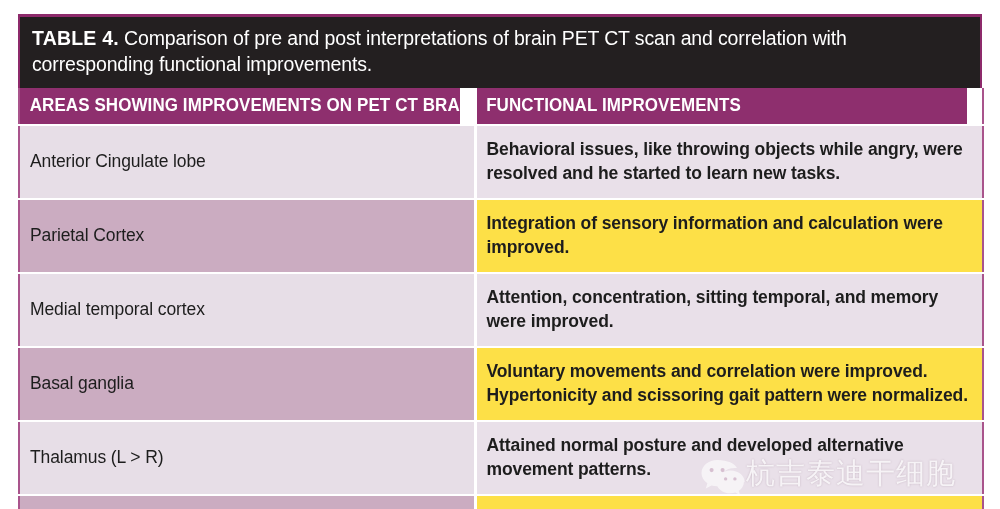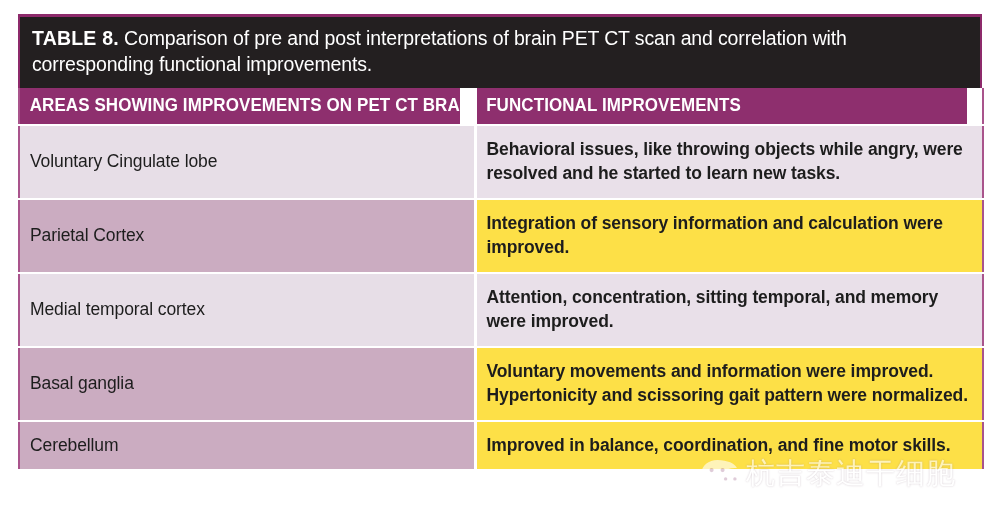--- a/index.html
+++ b/index.html
@@ -134,50 +134,54 @@
   }
 </style>
 </head>
 <body>
 
 <div id="canvas">
 
   <div id="table-block">
 
     <div id="caption">
-      <span class="cap-label">TABLE 8.</span><span class="cap-text"> Comparison of pre and post interpretations of brain PET CT scan and correlation with corresponding functional improvements.</span>
+      <span class="cap-label">TABLE 4.</span><span class="cap-text"> Comparison of pre and post interpretations of brain PET CT scan and correlation with corresponding functional improvements.</span>
     </div>
 
     <table class="tbl">
       <colgroup>
         <col class="c1">
         <col class="c2">
       </colgroup>
       <thead>
         <tr>
           <th class="col-1">AREAS SHOWING IMPROVEMENTS ON PET CT BRAIN</th>
           <th class="col-2">FUNCTIONAL IMPROVEMENTS</th>
         </tr>
       </thead>
       <tbody>
         <tr class="shade-light">
-          <td class="col-1">Voluntary Cingulate lobe</td>
+          <td class="col-1">Anterior Cingulate lobe</td>
           <td class="col-2">Behavioral issues, like throwing objects while angry, were resolved and he started to learn new tasks.</td>
         </tr>
         <tr class="shade-dark">
           <td class="col-1">Parietal Cortex</td>
           <td class="col-2">Integration of sensory information and calculation were improved.</td>
         </tr>
         <tr class="shade-light">
           <td class="col-1">Medial temporal cortex</td>
           <td class="col-2">Attention, concentration, sitting temporal, and memory were improved.</td>
         </tr>
         <tr class="shade-dark">
           <td class="col-1">Basal ganglia</td>
-          <td class="col-2">Voluntary movements and information were improved. Hypertonicity and scissoring gait pattern were normalized.</td>
+          <td class="col-2">Voluntary movements and correlation were improved. Hypertonicity and scissoring gait pattern were normalized.</td>
+        </tr>
+        <tr class="shade-light">
+          <td class="col-1">Thalamus (L &gt; R)</td>
+          <td class="col-2">Attained normal posture and developed alternative movement patterns.</td>
         </tr>
         <tr class="shade-dark">
           <td class="col-1">Cerebellum</td>
           <td class="col-2">Improved in balance, coordination, and fine motor skills.</td>
         </tr>
       </tbody>
     </table>
 
   </div>
 

